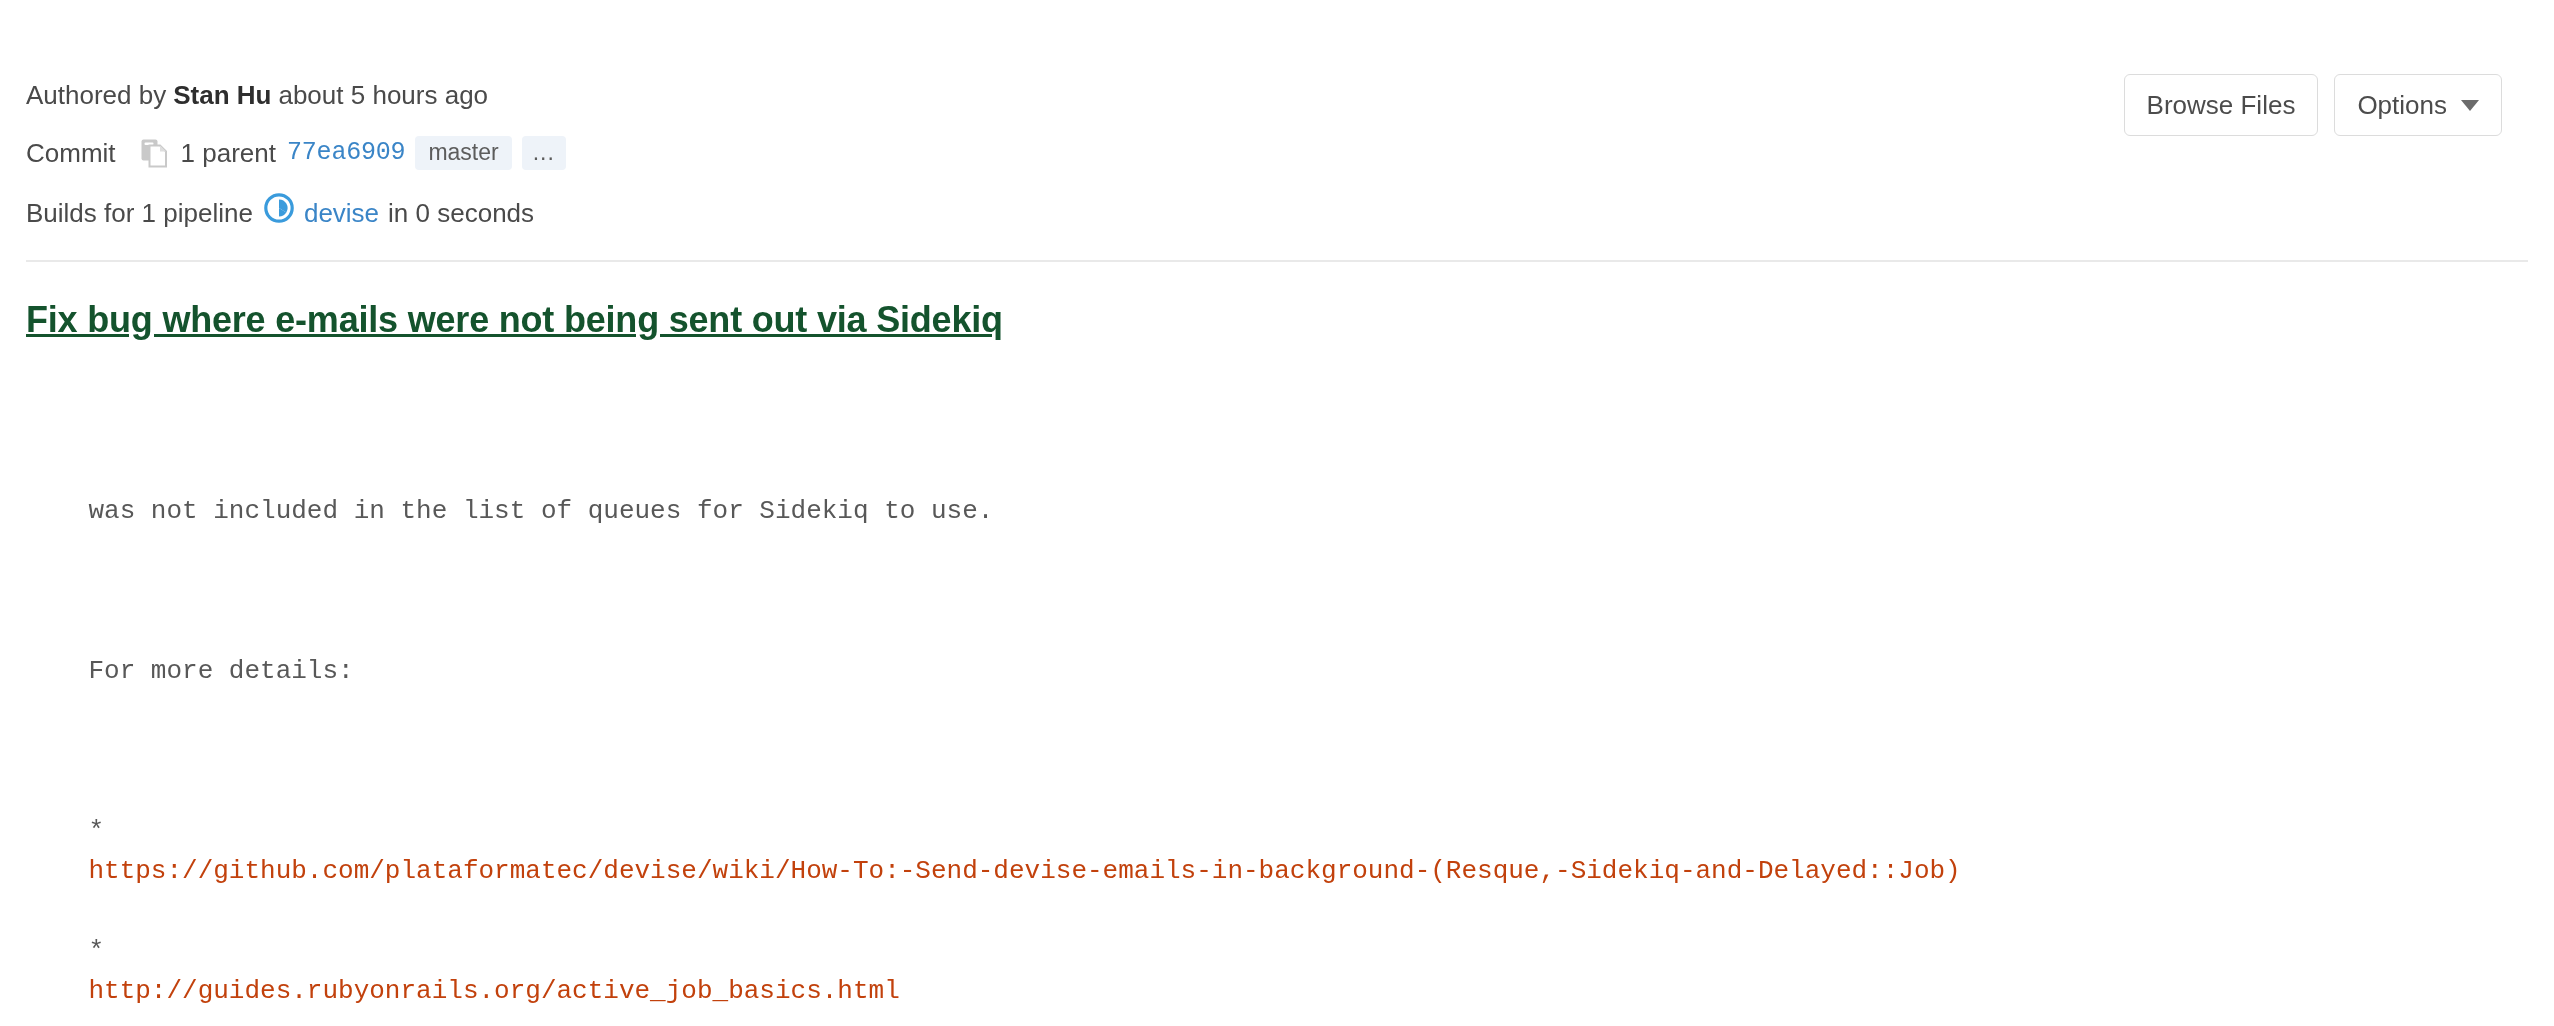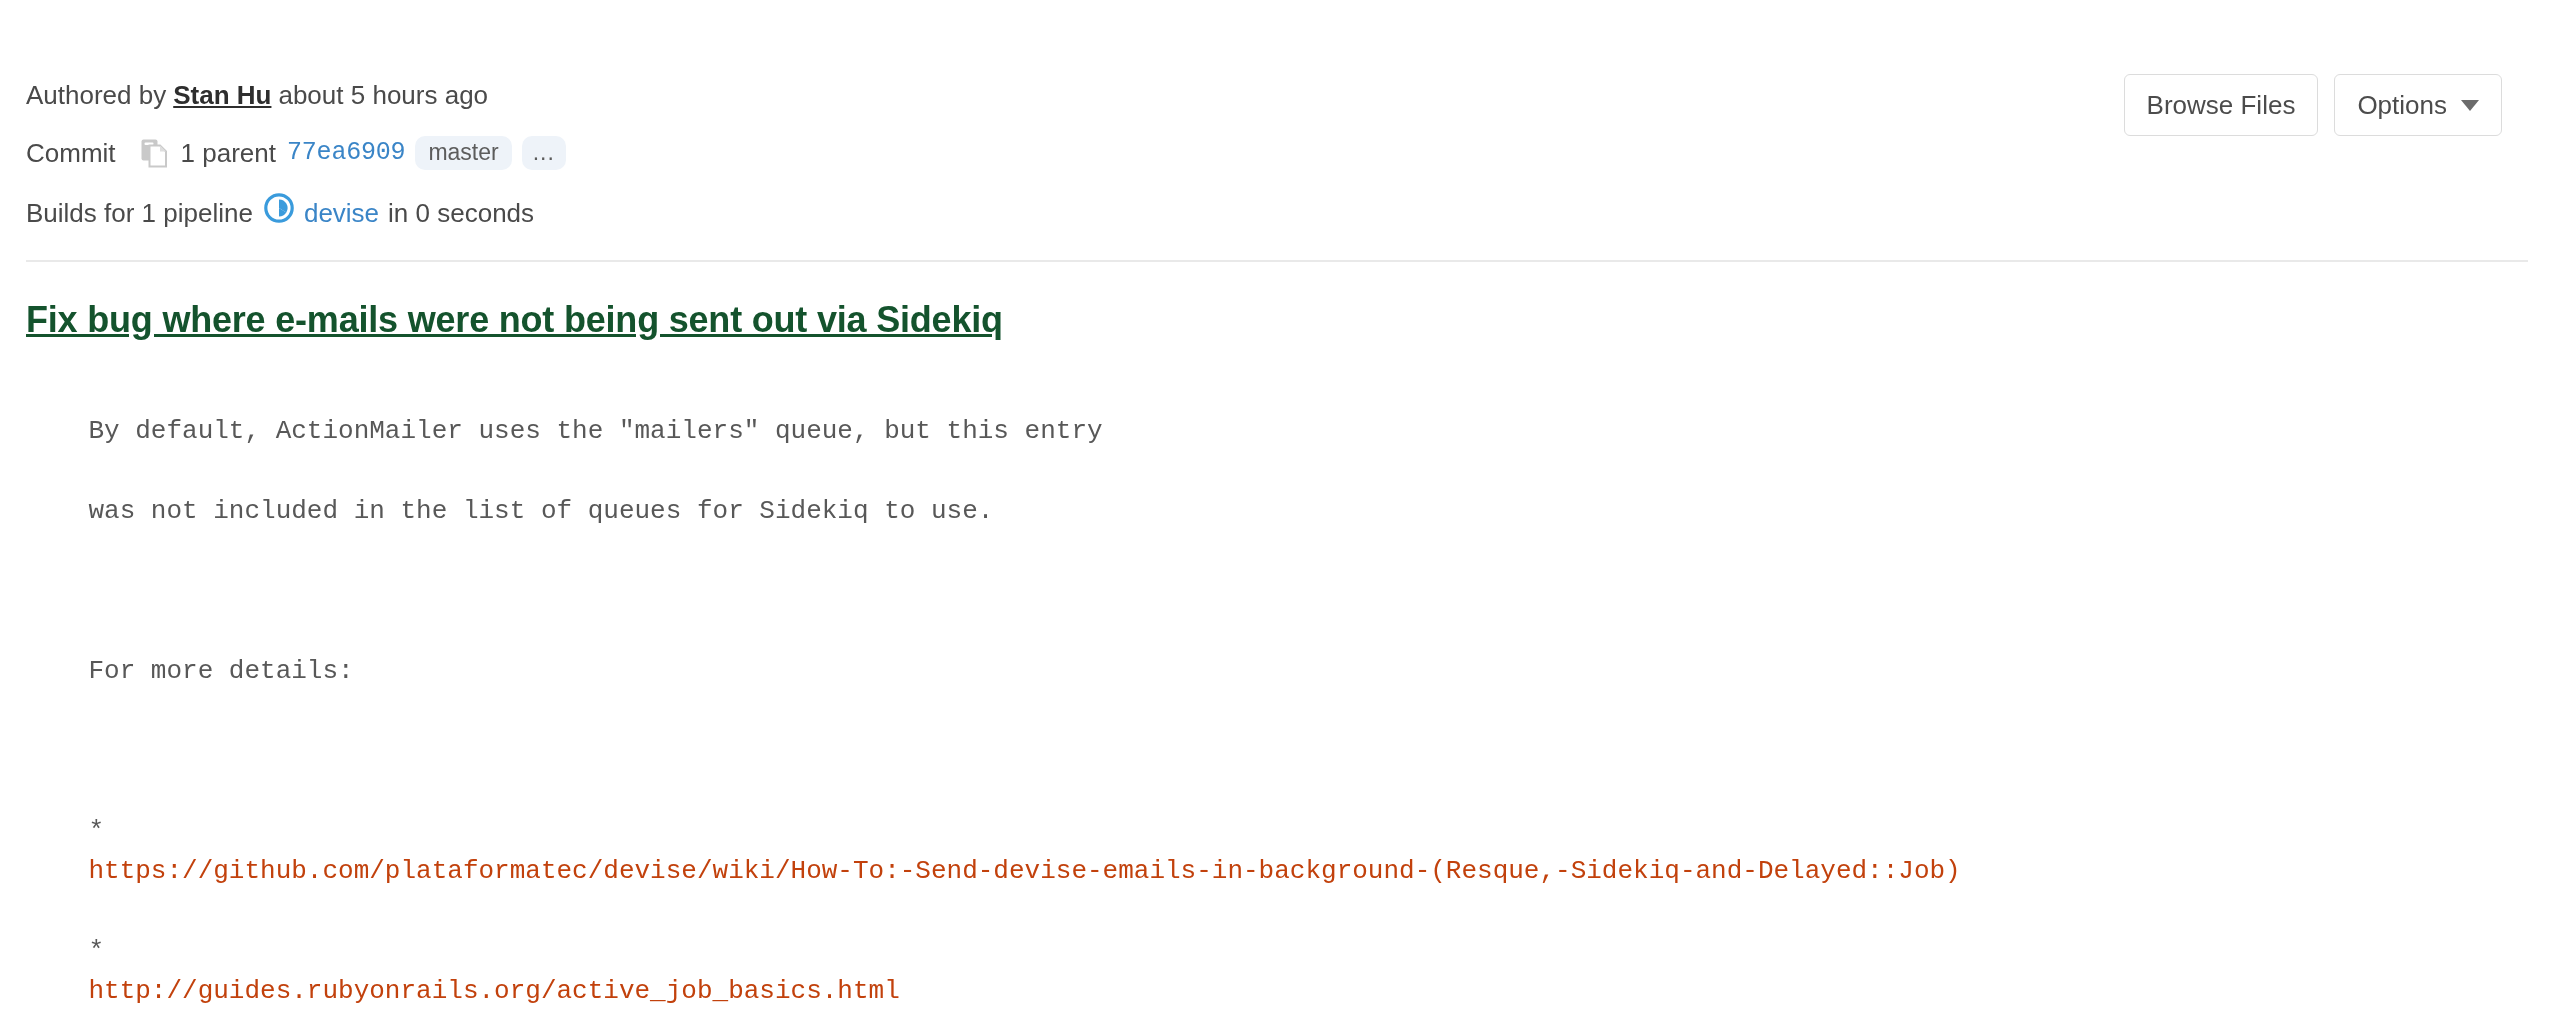--- a/index.html
+++ b/index.html
@@ -36,21 +36,20 @@
     display: flex;
     align-items: center;
     flex-wrap: nowrap;
   }
   .meta-line + .meta-line { margin-top: 20px; text-align: right; }
   .meta-line.authored { margin-bottom: 0; }
   .author-name {
     font-weight: 700;
     color: #2e2e2e;
     margin: 0 7px 0 7px;
-    text-decoration: underline;
   }
   .txt { white-space: pre; }
   .lnk {
     color: #3a85c7;
     text-decoration: none;
     cursor: pointer;
   }
   .hash {
     font-family: "Liberation Mono", monospace;
     font-size: 25px;
@@ -66,21 +65,21 @@
     flex: none;
   }
 
   .badge-chip {
     display: inline-flex;
     align-items: center;
     justify-content: center;
     background: #eef3f9;
     color: #5c5c5c;
     font-size: 23px;
-    border-radius: 10px;
+    border-radius: 4px;
     padding: 4px 13px 6px 13px;
     margin-left: 10px;
     line-height: 28px;
     height: 34px;
     box-sizing: border-box;
   }
   .badge-chip.ellipsis { padding: 4px 11px 6px 11px; letter-spacing: 1px; }
 
   
   .status-ico {
@@ -207,21 +206,21 @@
         <span class="caret-down"></span>
       </button>
     </div>
   </div>
 
   <hr class="rule">
 
   <h1 class="commit-title">Fix bug where e-mails were not being sent out via Sidekiq</h1>
 
   <div class="commit-body">
-    <span>By default, ActionMailer uses the "mailers" queue, but this entry</span><br>
+    <br>
     <span>was not included in the list of queues for Sidekiq to use.</span><br>
     <br>
     <span>For more details:</span><br>
     <br>
     <span>*</span>
     <a class="lnk">https://github.com/plataformatec/devise/wiki/How-To:-Send-devise-emails-in-background-(Resque,-Sidekiq-and-Delayed::Job)</a><br>
     <span>*</span>
     <a class="lnk">http://guides.rubyonrails.org/active_job_basics.html</a>
   </div>
 

